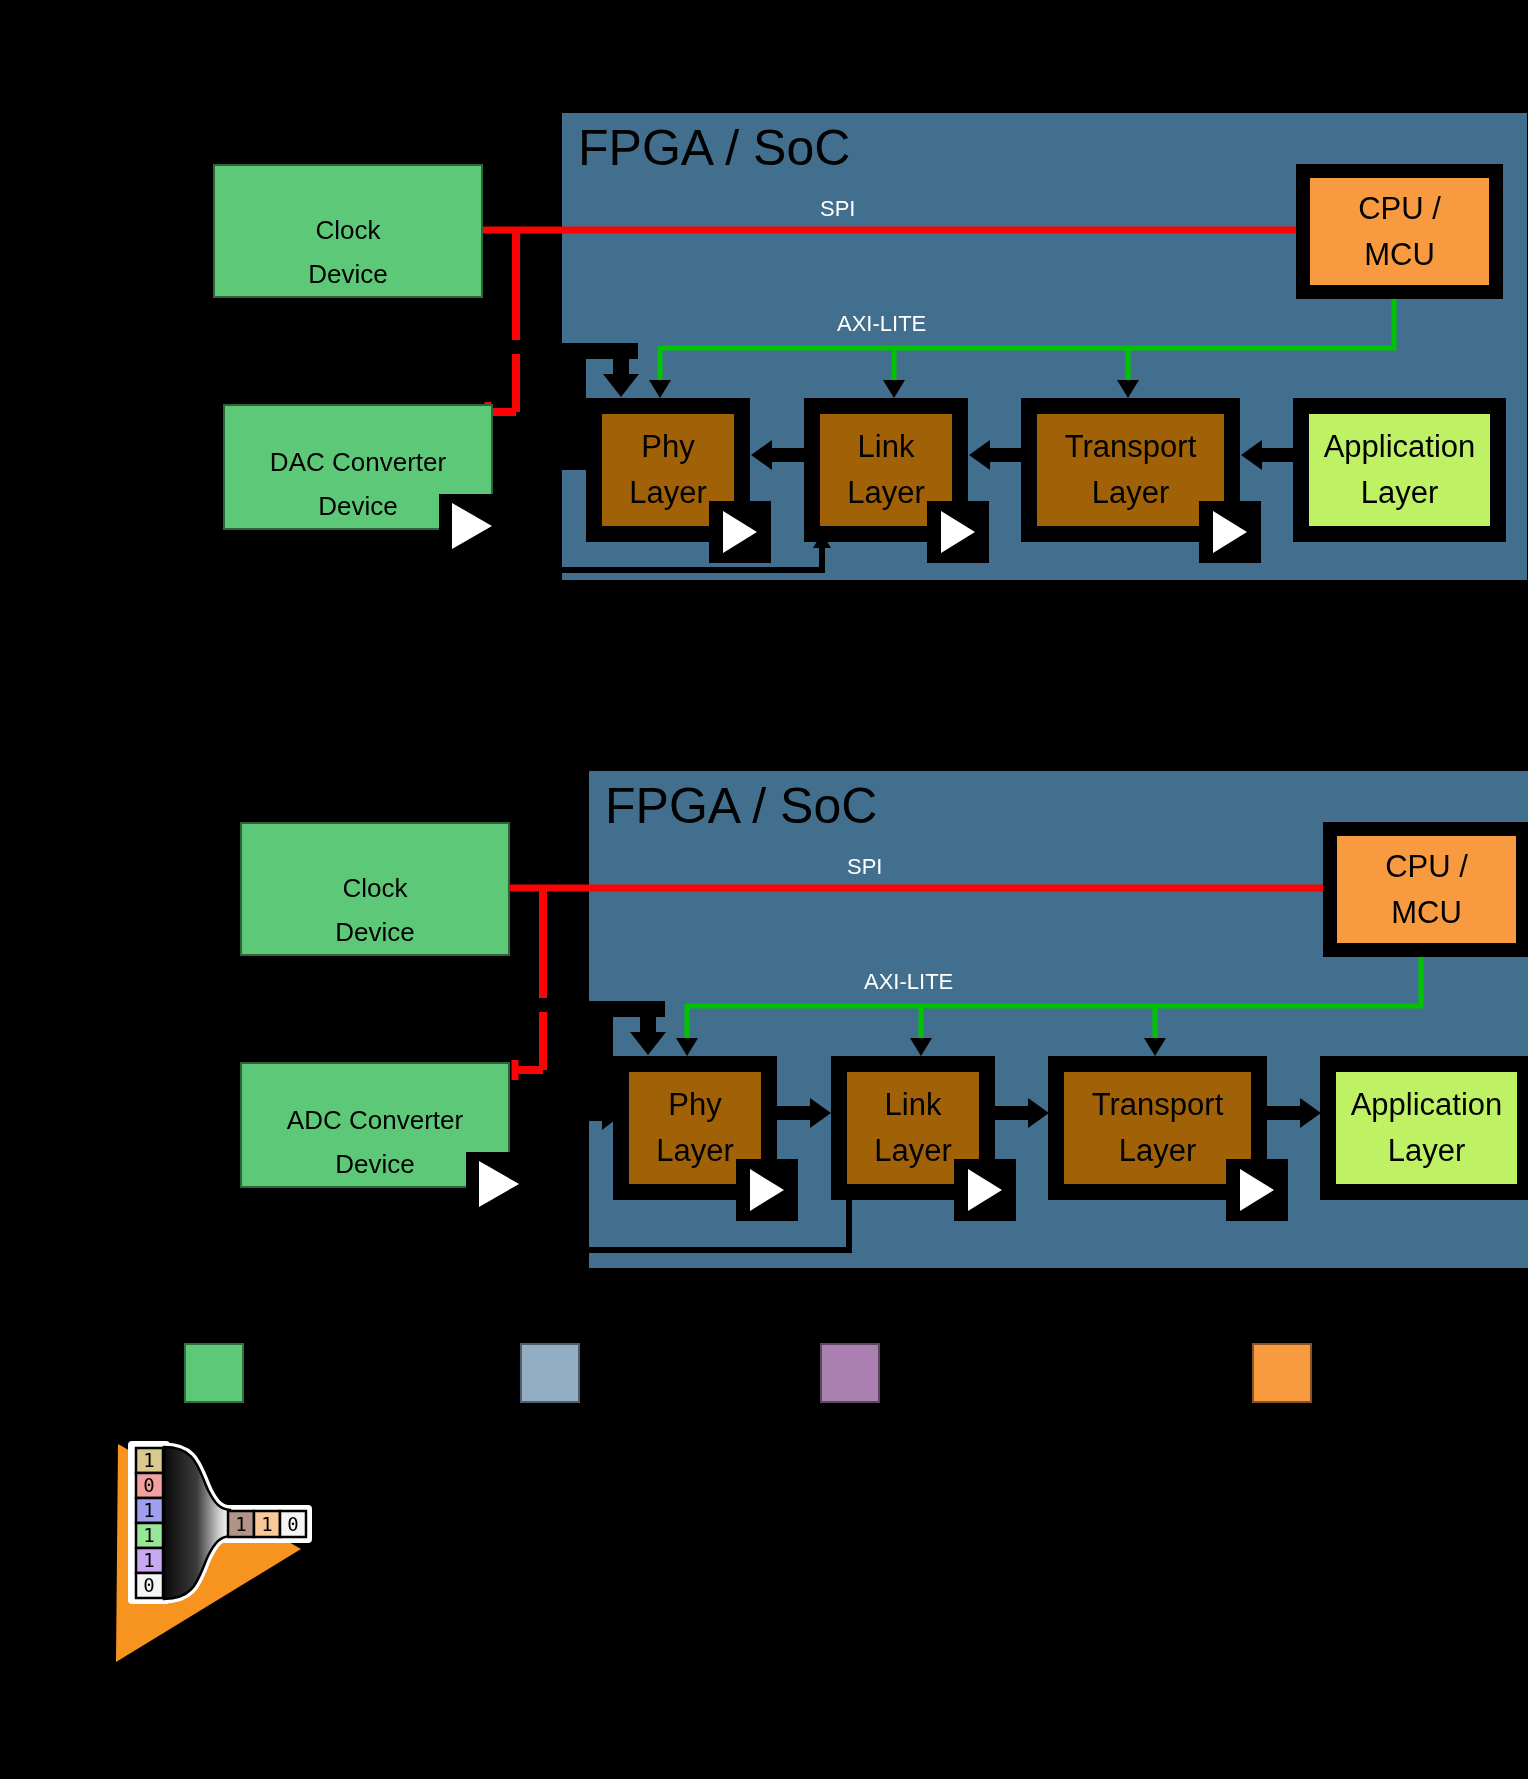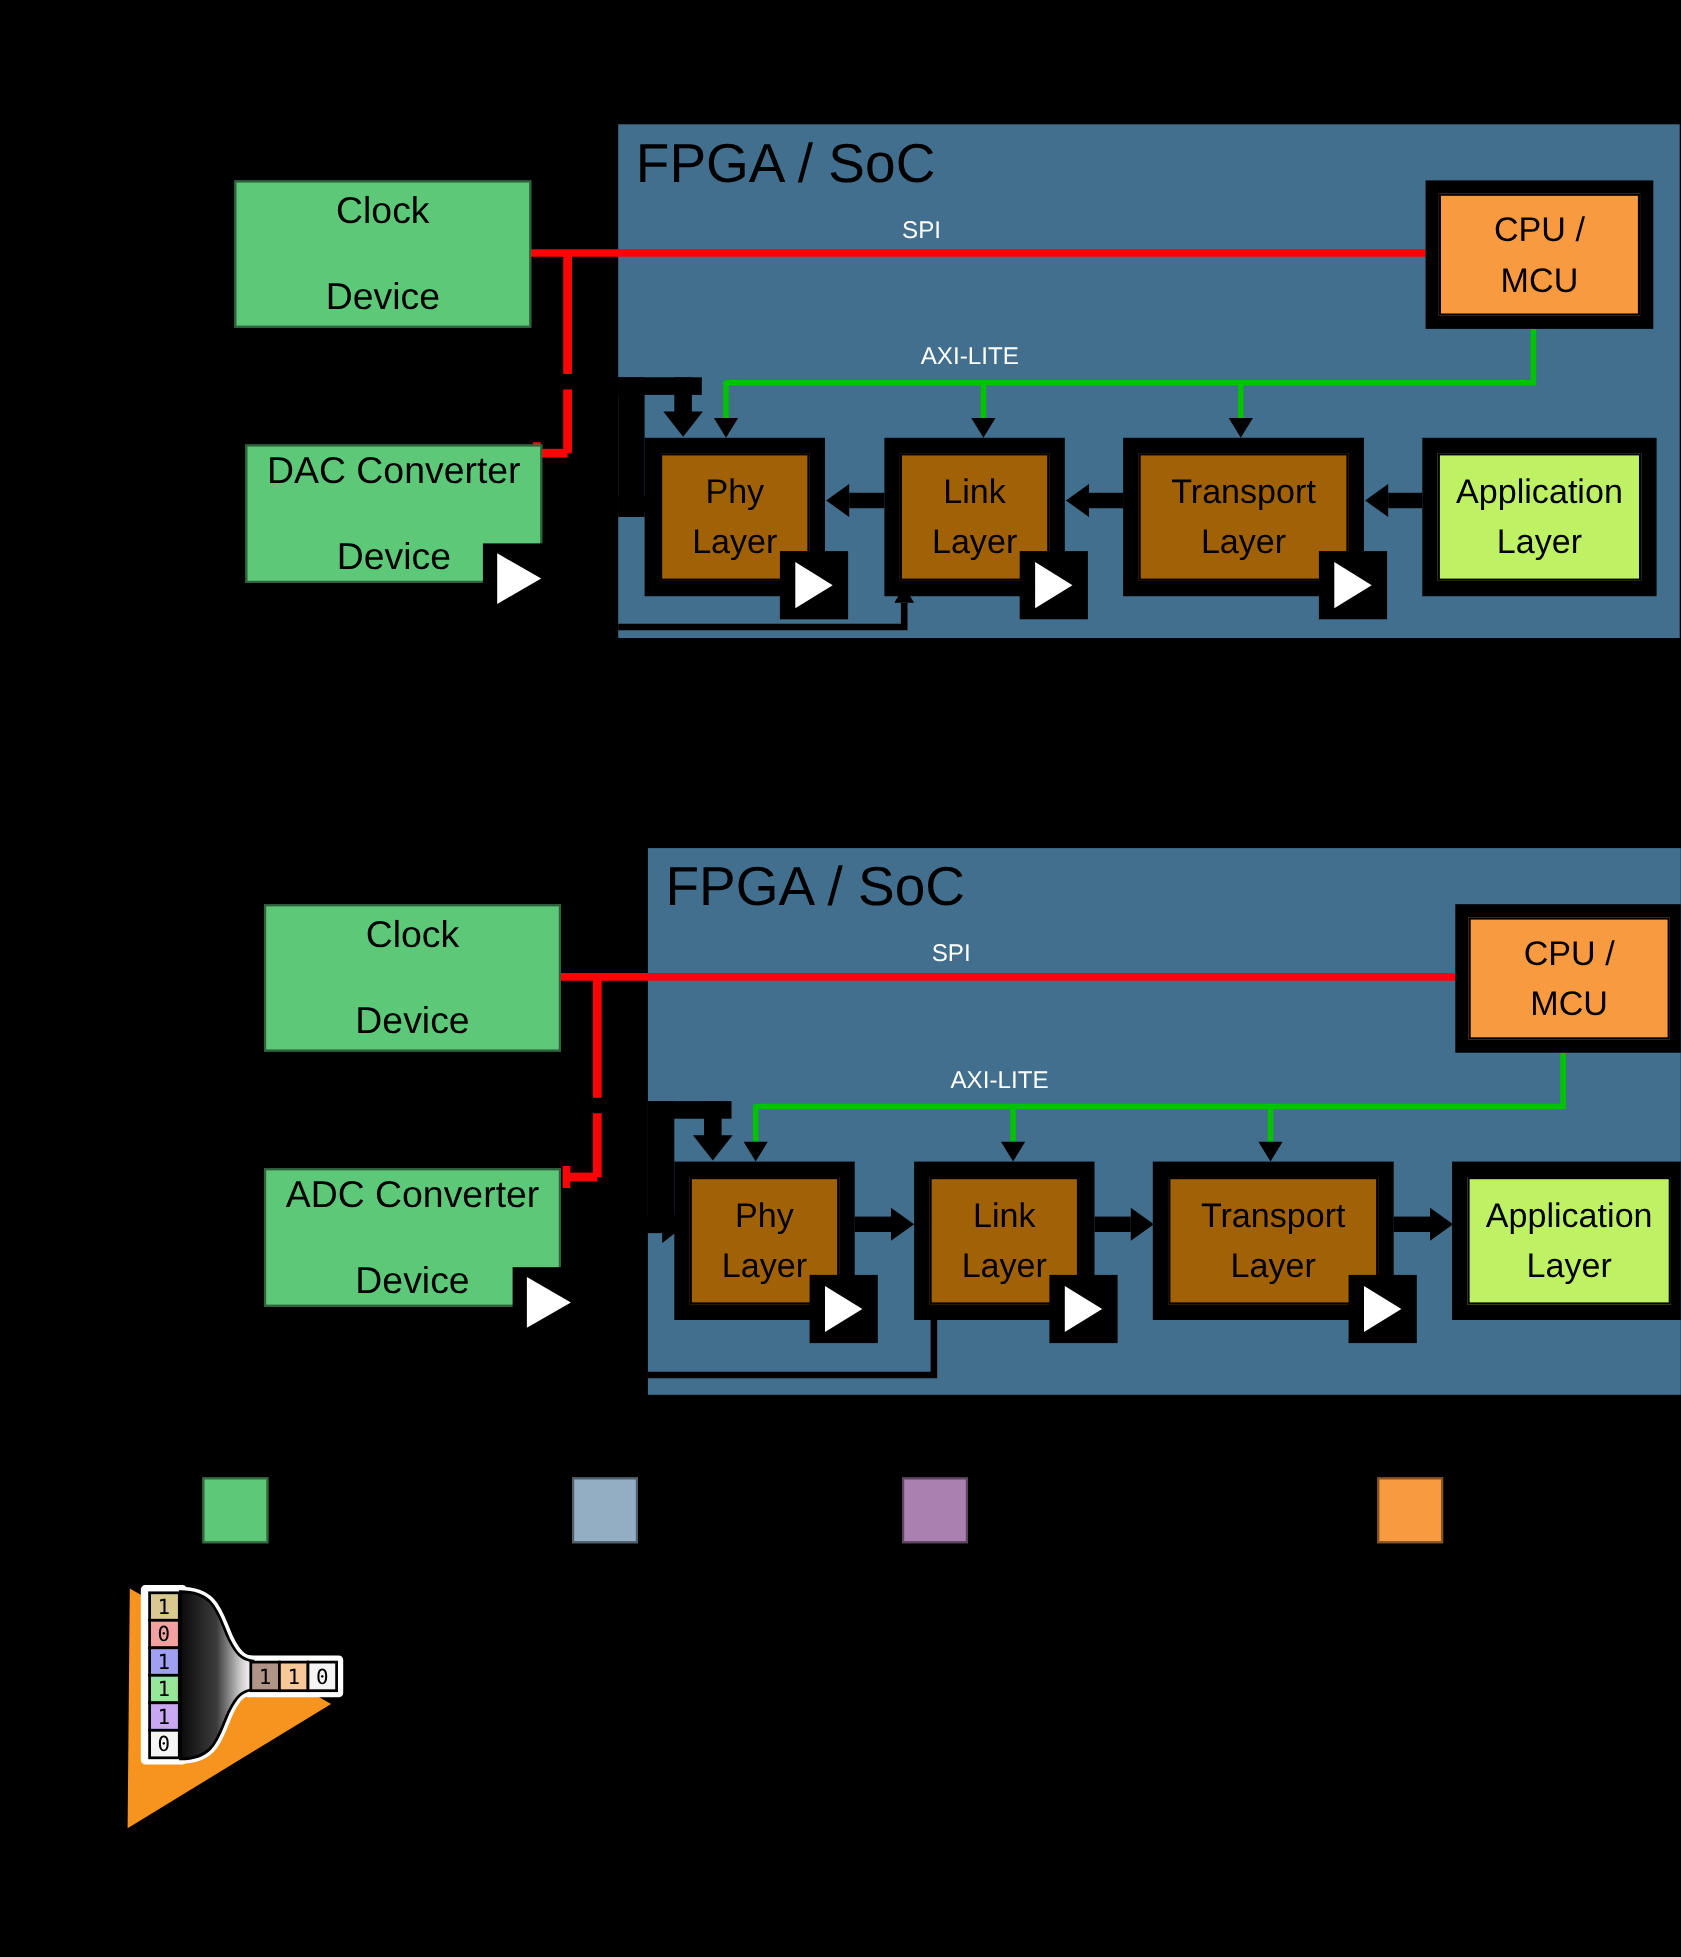--- a/index.html
+++ b/index.html
@@ -14,21 +14,21 @@
   .box{position:absolute;background:#000;z-index:3;}
   .box .fill{position:absolute;display:flex;flex-direction:column;align-items:center;
              justify-content:center;text-align:center;border:2px solid #000;
              font-size:31px;line-height:46px;}
   .c-layer{background:#a16207;}
   .c-purple{background:#bef264;}
   .c-orange{background:#f79a40;}
 
   .device{position:absolute;background:#5dc878;border:2px solid rgba(0,0,0,.5);
           box-sizing:border-box;display:flex;flex-direction:column;align-items:center;
-          justify-content:center;text-align:center;z-index:3;font-size:34px;line-height:44px;gap:34px;}
+          justify-content:flex-end;text-align:center;z-index:3;font-size:26px;line-height:44px;}
 
   .clk{position:absolute;width:62px;height:62px;background:#000;z-index:4;}
   .clk i{position:absolute;left:14px;top:10px;width:0;height:0;display:block;
          border-top:21px solid transparent;border-bottom:21px solid transparent;
          border-left:34px solid #fff;}
   .clk.big{width:64px;height:64px;}
   .clk.big i{left:13px;top:9px;border-top:23px solid transparent;
              border-bottom:23px solid transparent;border-left:40px solid #fff;}
 
   .netlabel{position:absolute;z-index:3;font-size:22px;width:140px;color:#ffffff;}

